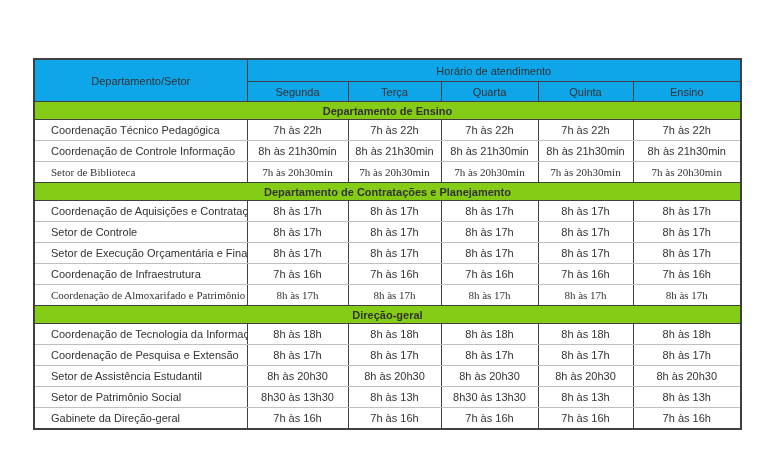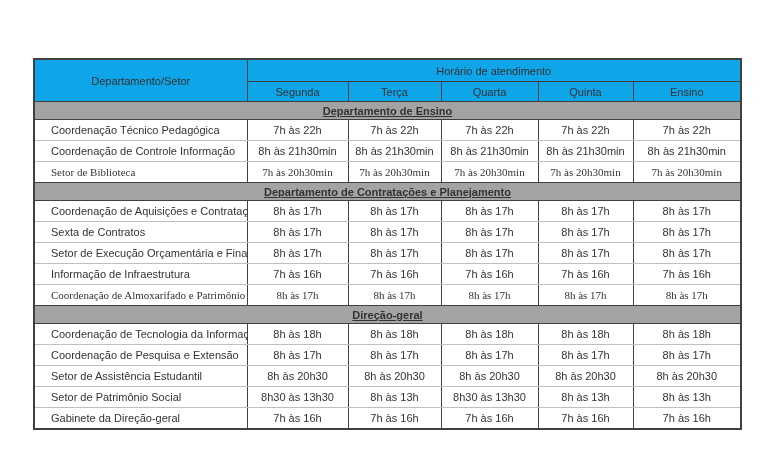--- a/index.html
+++ b/index.html
@@ -19,26 +19,25 @@
     font-weight:normal;
   }
   .schedule thead th{
     text-align:center;vertical-align:middle;
     border-bottom:1px solid #404040;
     background:#0ea5e9;
   }
   .schedule .row-group-header th{height:21px;}
   .schedule .row-days th{height:19px;}
   .schedule td.section{
-    background:#a3a3a3;
+    background:#84cc16;
     font-weight:bold;text-align:center;
     height:17px;
     border-bottom:1px solid #404040;
     border-top:none;
-    text-decoration:underline;
   }
   .schedule tr.data-row td{
     height:20px;
     border-top:none;
     border-bottom:1px solid #bfbfbf;
     background:#ffffff;
   }
   .schedule tr.data-row td.name{text-align:left;padding-left:16px;}
   .schedule tr.data-row td.time{text-align:center;}
   .schedule tr.data-row.sec-last td{border-bottom:1px solid #404040;font-family:Liberation Serif, serif;}
@@ -104,37 +103,37 @@
       </tr>
       <tr class="data-row">
         <td class="name">Coordenação de Aquisições e Contratações</td>
         <td class="time">8h às 17h</td>
         <td class="time">8h às 17h</td>
         <td class="time">8h às 17h</td>
         <td class="time">8h às 17h</td>
         <td class="time">8h às 17h</td>
       </tr>
       <tr class="data-row">
-        <td class="name">Sexta de Contratos</td>
+        <td class="name">Setor de Controle</td>
         <td class="time">8h às 17h</td>
         <td class="time">8h às 17h</td>
         <td class="time">8h às 17h</td>
         <td class="time">8h às 17h</td>
         <td class="time">8h às 17h</td>
       </tr>
       <tr class="data-row">
         <td class="name">Setor de Execução Orçamentária e Financeira</td>
         <td class="time">8h às 17h</td>
         <td class="time">8h às 17h</td>
         <td class="time">8h às 17h</td>
         <td class="time">8h às 17h</td>
         <td class="time">8h às 17h</td>
       </tr>
       <tr class="data-row">
-        <td class="name">Informação de Infraestrutura</td>
+        <td class="name">Coordenação de Infraestrutura</td>
         <td class="time">7h às 16h</td>
         <td class="time">7h às 16h</td>
         <td class="time">7h às 16h</td>
         <td class="time">7h às 16h</td>
         <td class="time">7h às 16h</td>
       </tr>
       <tr class="data-row sec-last">
         <td class="name">Coordenação de Almoxarifado e Patrimônio</td>
         <td class="time">8h às 17h</td>
         <td class="time">8h às 17h</td>

